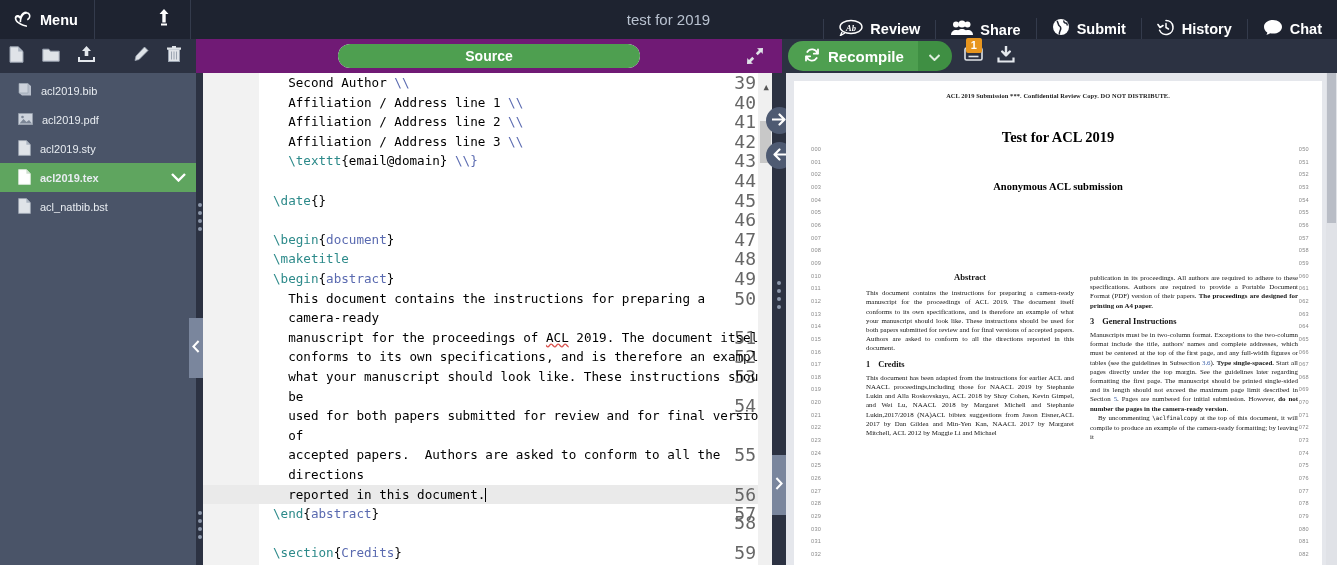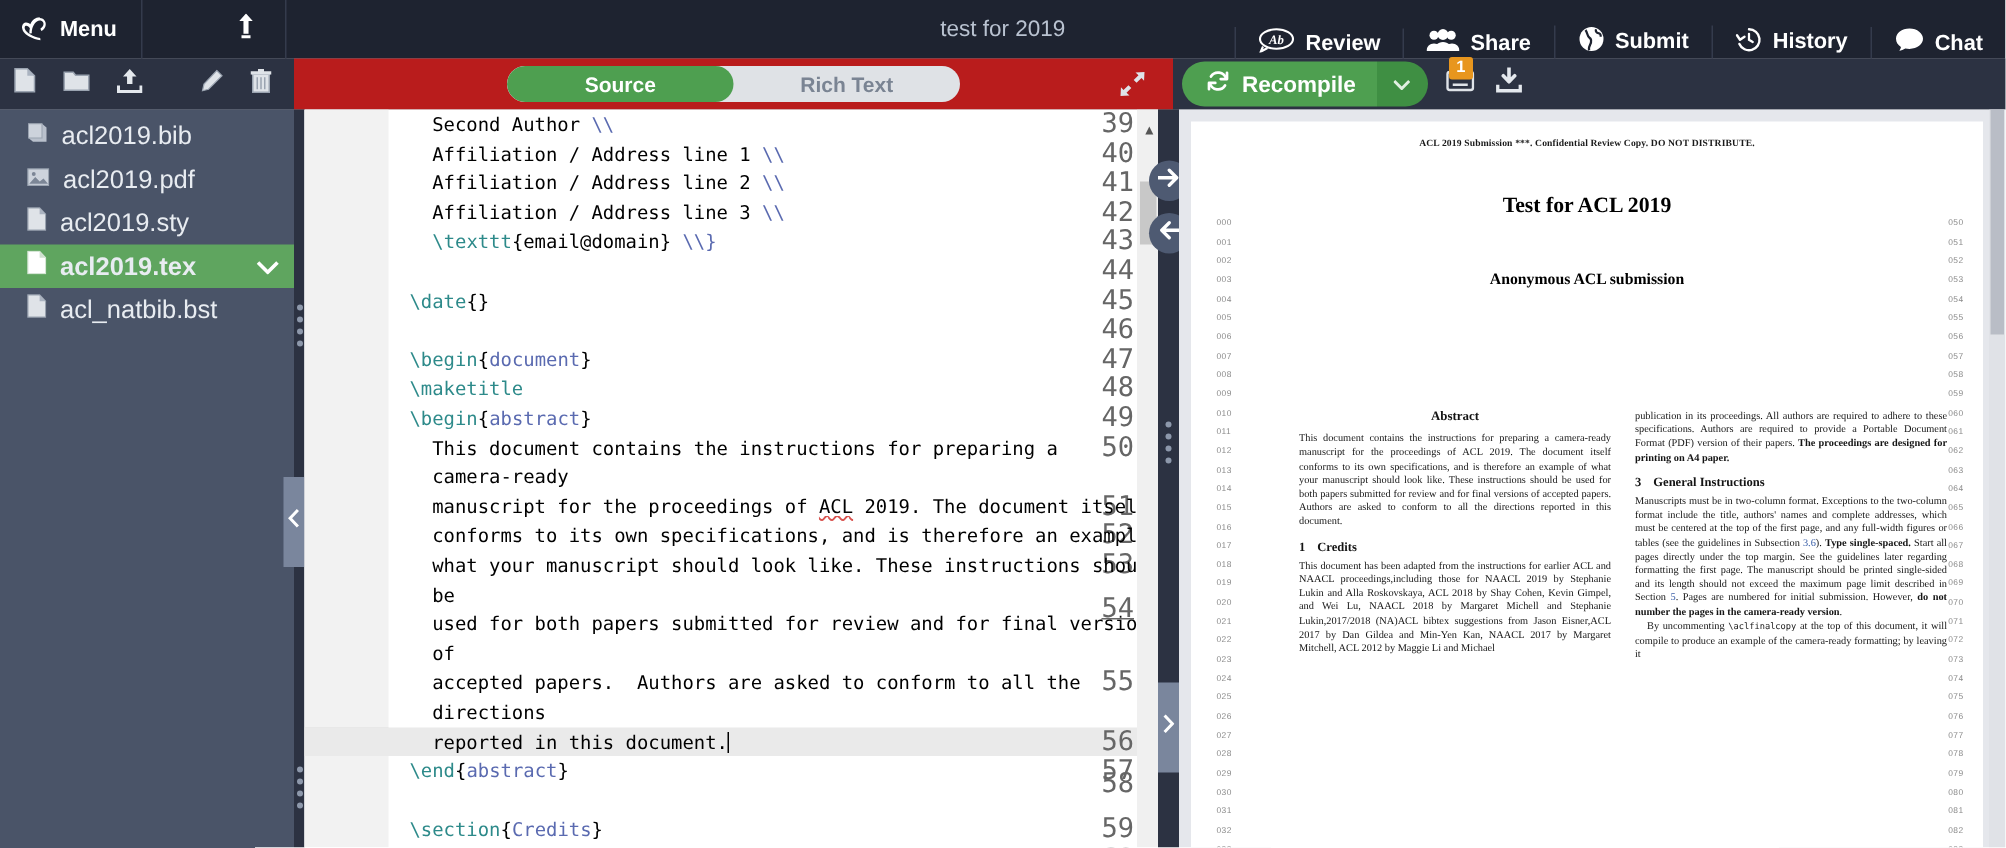--- a/index.html
+++ b/index.html
@@ -61,21 +61,21 @@
   .filetools {
     position: absolute; left: 0; top: 0; width: 196px; height: 34px;
     display: flex; align-items: center;
     background: #2c3242;
   }
   .ft-btn { padding: 0 9px; cursor: pointer; display: flex; align-items: center;}
   .ft-right { margin-left: auto; display: flex; align-items: center; padding-right: 6px; }
 
   .editortools {
     position: absolute; left: 196px; top: 0; width: 586px; height: 34px;
-    background: #b91c1c;
+    background: #701a75;
     display: flex; align-items: center; justify-content: center;
     position: absolute;
   }
   .seg {
     display: flex; border-radius: 13px; overflow: hidden;
     background: #dfe2e6; height: 24px; width: 302px;
     font-size: 14px; font-weight: bold;
   }
   .seg-item {
     flex: 1 1 50%;
@@ -117,21 +117,21 @@
 
   
   .sidebar {
     position: absolute; left: 0; top: 73px; width: 196px; height: 492px;
     background: #4a5468;
     overflow: hidden;
   }
   .file-item {
     display: flex; align-items: center; gap: 9px;
     height: 29px; padding: 0 10px 0 18px;
-    color: #e8ecf1; font-size: 17px;
+    color: #e8ecf1; font-size: 11px;
     cursor: pointer;
   }
   .file-item.selected { background: #5fa55f; font-weight: bold; }
   .file-item .chev { margin-left: auto; }
 
   .sb-divider {
     position: absolute; left: 196px; top: 73px; width: 7px; height: 492px;
     background: #2c3242;
   }
   .dots { position: absolute; left: 2px; width: 4px; }
@@ -401,21 +401,20 @@
                 <path d="M4.5 5.5v8M7 5.5v8M9.5 5.5v8" stroke="#9aa3b0" stroke-width="1"></path>
               </svg>
           </span>
         </div>
       </div>
     </div>
 
     <div class="editortools">
       <div class="seg">
         <div class="seg-item active">Source</div>
-        <div class="seg-item">Rich Text</div>
       </div>
       <div class="expand-ico">
         <svg width="18" height="18" viewBox="0 0 18 18">
             <path d="M17 1l-6 .3 2 1.8-3.2 3.2 1.9 1.9L15 5l1.7 1.9z" fill="#dfe3e8"></path>
             <path d="M1 17l6-.3-2-1.8 3.2-3.2-1.9-1.9L3 13l-1.7-1.9z" fill="#dfe3e8"></path>
           </svg>
       </div>
     </div>
 
     <div class="compilebar">

